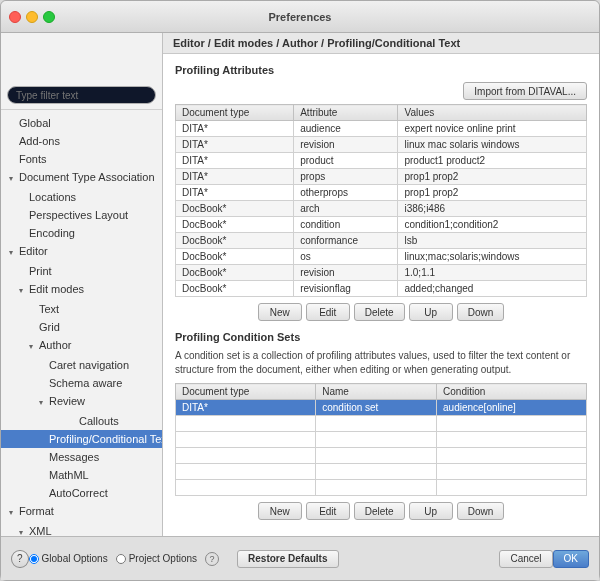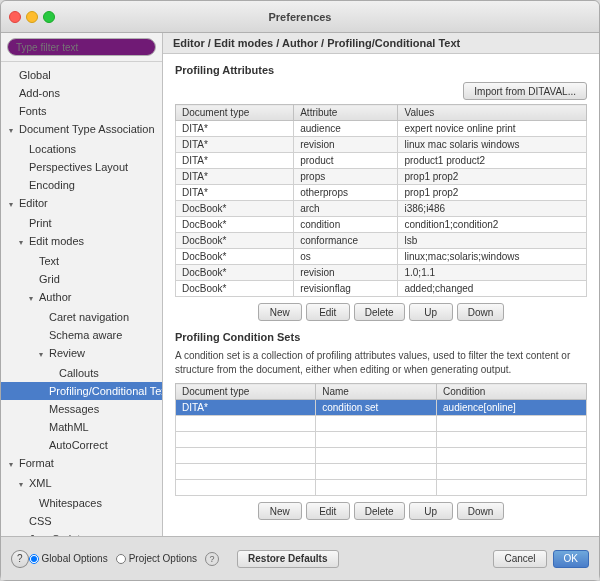--- a/index.html
+++ b/index.html
@@ -67,23 +67,24 @@
       padding: 5px 6px;
       border-bottom: 1px solid #d0d0d0;
     }
     .search-input {
       width: 100%;
       height: 18px;
       border: 1px solid #b0b0b0;
       border-radius: 9px;
       padding: 0 20px 0 8px;
       font-size: 10px;
-      background: #701a75;
+      background: #0f172a;
       color: #999;
       outline: none;
+      margin-top: 48px;
     }
     .sidebar-tree {
       flex: 1;
       overflow-y: auto;
       padding: 4px 0;
     }
     .tree-item {
       padding: 1px 6px 1px 0;
       cursor: pointer;
       white-space: nowrap;
@@ -92,21 +93,21 @@
       line-height: 16px;
     }
     .tree-item.selected {
       background: #4a7dc9;
       color: white;
     }
     .indent1 { padding-left: 8px; }
     .indent2 { padding-left: 18px; }
     .indent3 { padding-left: 28px; }
     .indent4 { padding-left: 38px; }
-    .indent5 { padding-left: 48px; }
+    .indent5 { padding-left: 68px; }
     .triangle {
       display: inline-block;
       width: 10px;
       font-size: 8px;
       color: #666;
     }
     .triangle.open::before { content: '▾'; }
     .triangle.empty { visibility: hidden; }
     .main-panel {
       flex: 1;
@@ -219,21 +220,20 @@
       display: flex;
       align-items: center;
       justify-content: center;
       font-size: 9px;
       color: #666;
       cursor: pointer;
     }
     .bottom-right {
       display: flex;
       align-items: center;
-      gap: 6px;
     }
     .question-btn {
       width: 18px;
       height: 18px;
       border-radius: 50%;
       border: 1px solid #888;
       background: linear-gradient(to bottom, #f0f0f0, #d8d8d8);
       display: flex;
       align-items: center;
       justify-content: center;

